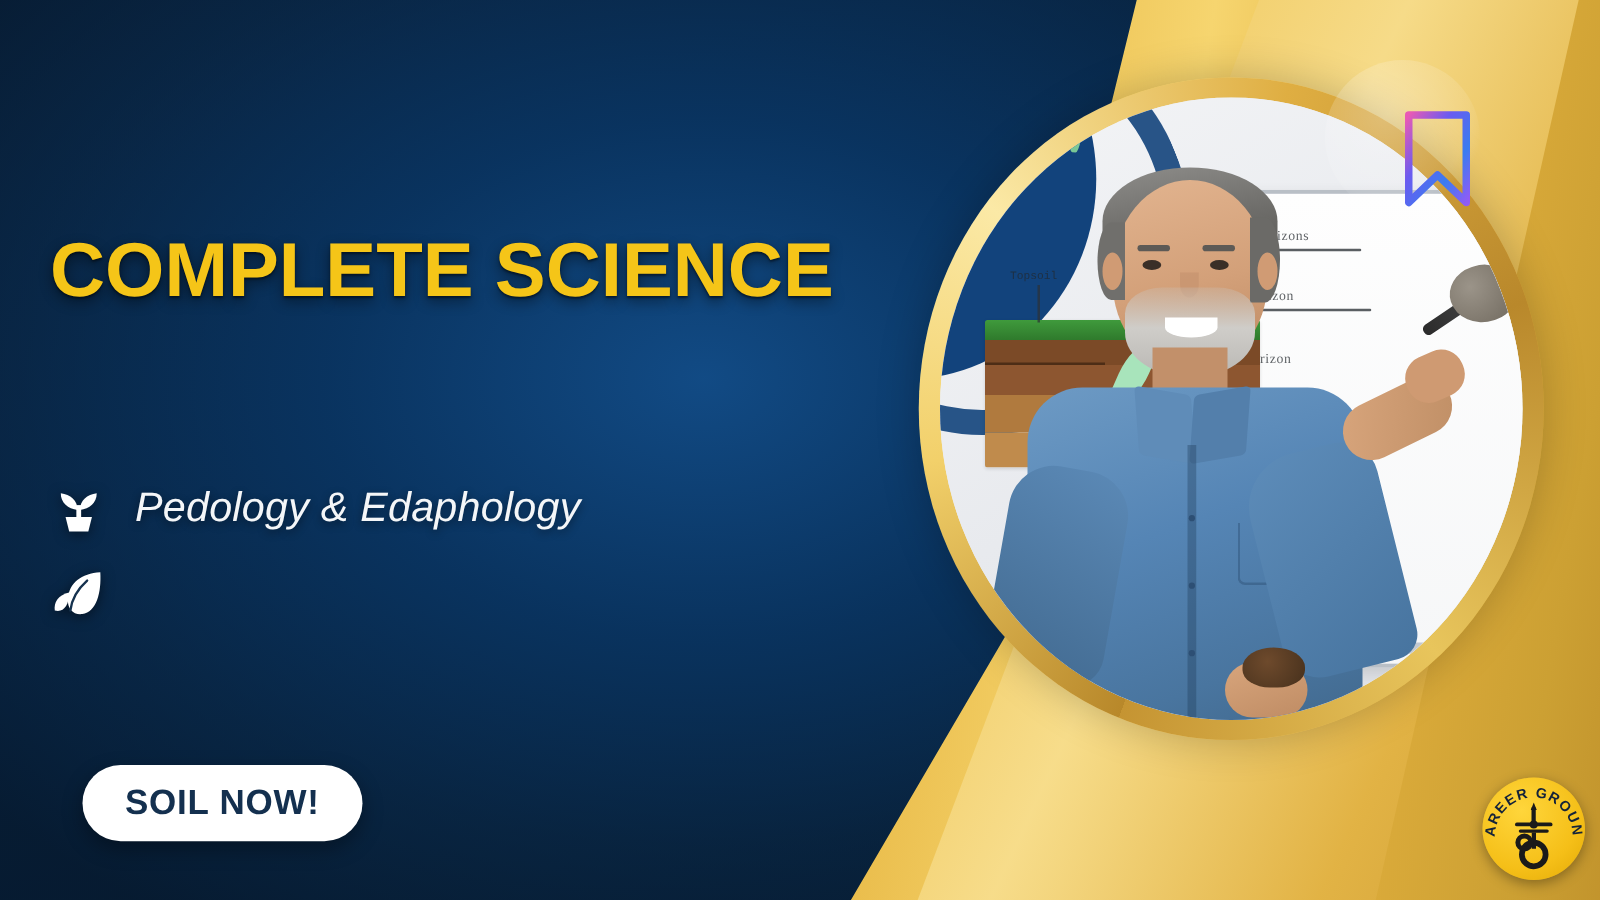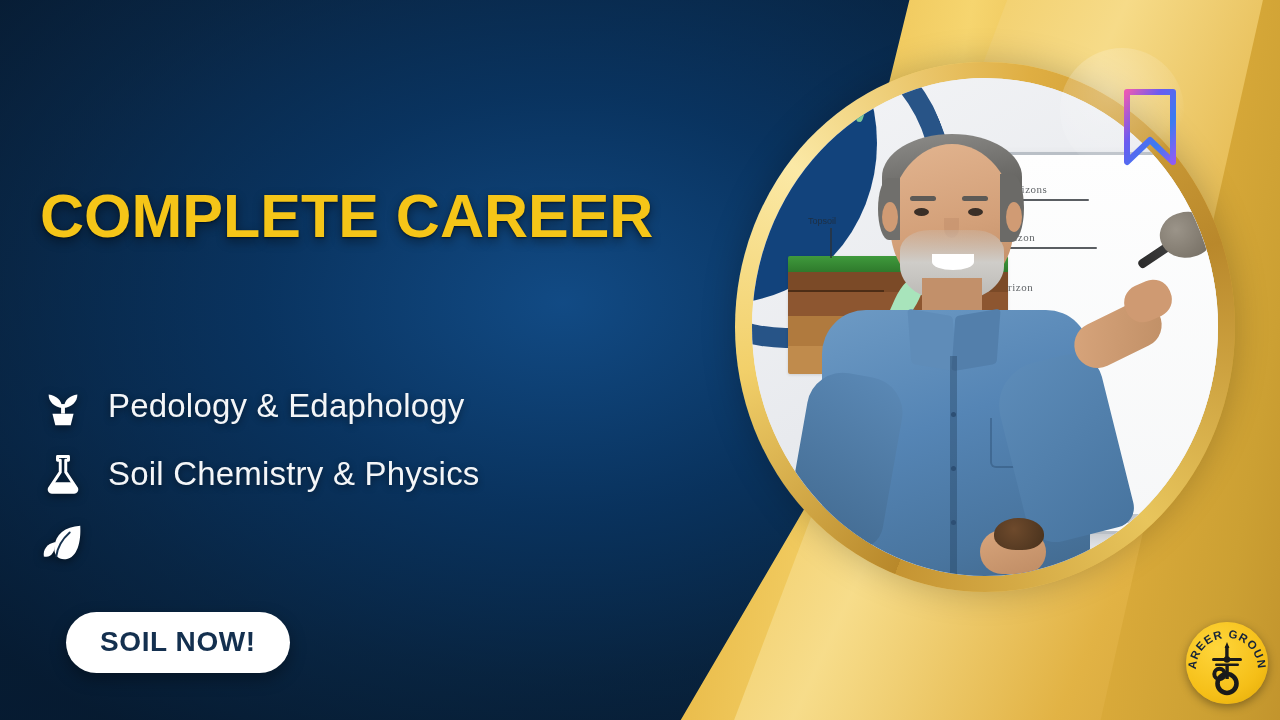--- a/index.html
+++ b/index.html
@@ -109,21 +109,21 @@
     position:absolute; left:104px; top:-52px; width:13px; height:96px;
     background:linear-gradient(180deg,#9fe0b4,#79c795);
     border-radius:50% 50% 40% 40%; transform:rotate(4deg);
   }
   .plant-leaf {
     position:absolute; width:22px; height:50px; border-radius:60% 10% 60% 10%;
     background:#a8e4bb;
   }
   .label-line { position:absolute; width:2px; background:#2c3136; opacity:.7; }
   .label-txt {
-    position:absolute; font-family:Liberation Sans, sans-serif; font-size:9px;
+    position:absolute; font-family:Liberation Mono, monospace; font-size:9px;
     color:#23282d; opacity:.7; white-space:nowrap; filter:blur(.35px);
   }
 
   
   .person { position:absolute; left:52px; top:48px; width:300px; height:460px; }
   .head {
     position:absolute; left:86px; top:18px; width:124px; height:150px;
     background:linear-gradient(165deg,#e2b48f 0%,#d3a079 55%,#bd8a63 100%);
     border-radius:50% 50% 46% 46%;
   }
@@ -222,21 +222,21 @@
     white-space:nowrap;
   }
   .subhead {
     position:absolute; left:6px; top:186px;
     font-size:61px; font-weight:700; letter-spacing:0px; line-height:1;
     color:#F5C518;
     text-shadow:0 4px 11px rgba(0,0,0,.45), 0 1px 2px rgba(0,0,0,.5);
     white-space:nowrap;
   }
 
-  .features { position:absolute; left:0px; top:372px; width:640px; }
+  .features { position:absolute; left:0px; top:372px; width:640px;font-style:italic; }
   .feature {
     display:flex; align-items:center; gap:16px; height:68px;
   }
   .feature-icon {
     width:58px; min-width:58px; height:58px; display:flex;
     align-items:center; justify-content:center;
     filter:drop-shadow(0 2px 5px rgba(0,0,0,.5));
   }
   .feature-label {
     font-size:33px; font-weight:500; color:#f4f6f8; letter-spacing:.2px;
@@ -358,45 +358,36 @@
           <stop offset="70%" stop-color="#3a7cf0"></stop>
           <stop offset="100%" stop-color="#8f5cf5"></stop>
         </linearGradient>
       </defs>
       <path d="M5 4 H51 V74 L28 52 L5 74 Z" fill="none" stroke="url(#bmg)" stroke-width="6" stroke-linejoin="round"></path>
     </svg>
   </div>
 
   <div class="content">
 
-    <div class="subhead">COMPLETE CAREER</div>
+    <div class="subhead">COMPLETE SCIENCE</div>
 
     <div class="features">
 
       <div class="feature">
         <span class="feature-icon">
           <svg viewBox="0 0 48 48" width="46" height="46">
             <path d="M23 26 C23 18 17 13 9 12 C9 20 15 25 23 26 Z" fill="#ffffff"></path>
             <path d="M25 26 C25 18 31 13 39 12 C39 20 33 25 25 26 Z" fill="#ffffff"></path>
             <rect x="22" y="22" width="4" height="10" fill="#ffffff"></rect>
             <path d="M13 32 H35 L32 44 H16 Z" fill="#ffffff"></path>
           </svg>
         </span>
         <span class="feature-label">Pedology &amp; Edaphology</span>
       </div>
 
-      <div class="feature">
-        <span class="feature-icon">
-          <svg viewBox="0 0 48 48" width="44" height="44">
-            <path d="M18 5 H30 V9 H27 V22 L39 40 A3 3 0 0 1 36 44 H12 A3 3 0 0 1 9 40 L21 22 V9 H18 Z" fill="none" stroke="#ffffff" stroke-width="3.2" stroke-linejoin="round"></path>
-            <path d="M14 33 H34 L38.5 40.5 A2.5 2.5 0 0 1 36 44 H12 A2.5 2.5 0 0 1 9.5 40.5 Z" fill="#ffffff"></path>
-          </svg>
-        </span>
-        <span class="feature-label">Soil Chemistry &amp; Physics</span>
-      </div>
 
       <div class="feature">
         <span class="feature-icon">
           <svg viewBox="0 0 48 48" width="46" height="46">
             <path d="M42 7 C26 8 16 16 15 29 C14 38 20 43 27 42 C39 40 43 24 42 7 Z" fill="#ffffff"></path>
             <path d="M31 14 C22 22 18 30 17 39" stroke="#16324f" stroke-width="2" fill="none" stroke-linecap="round"></path>
             <path d="M16 24 C7 26 3 32 4 39 C11 41 16 35 16 24 Z" fill="#ffffff"></path>
           </svg>
         </span>
       </div>

